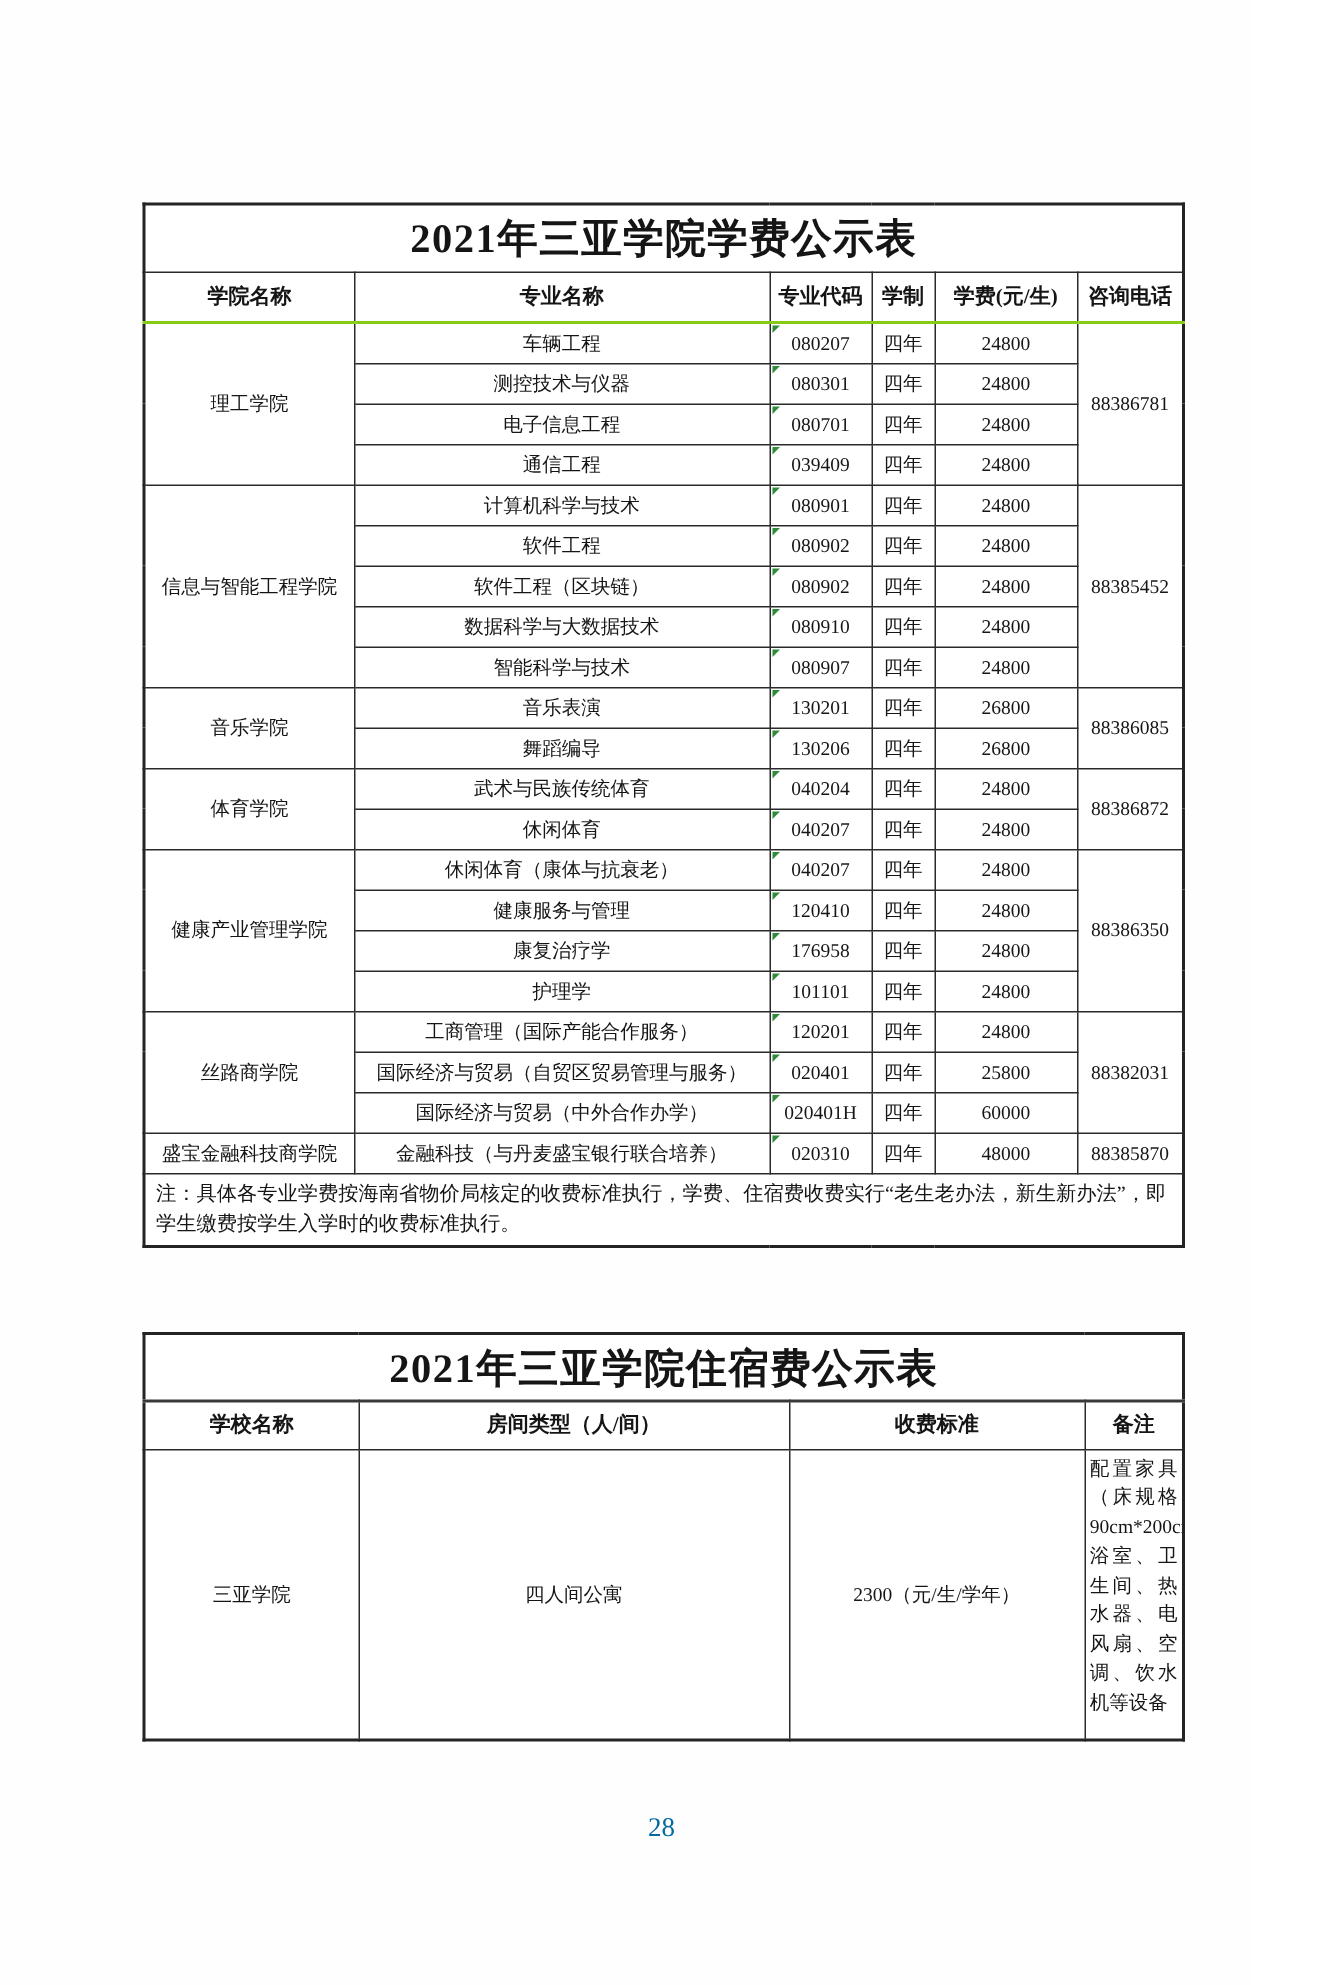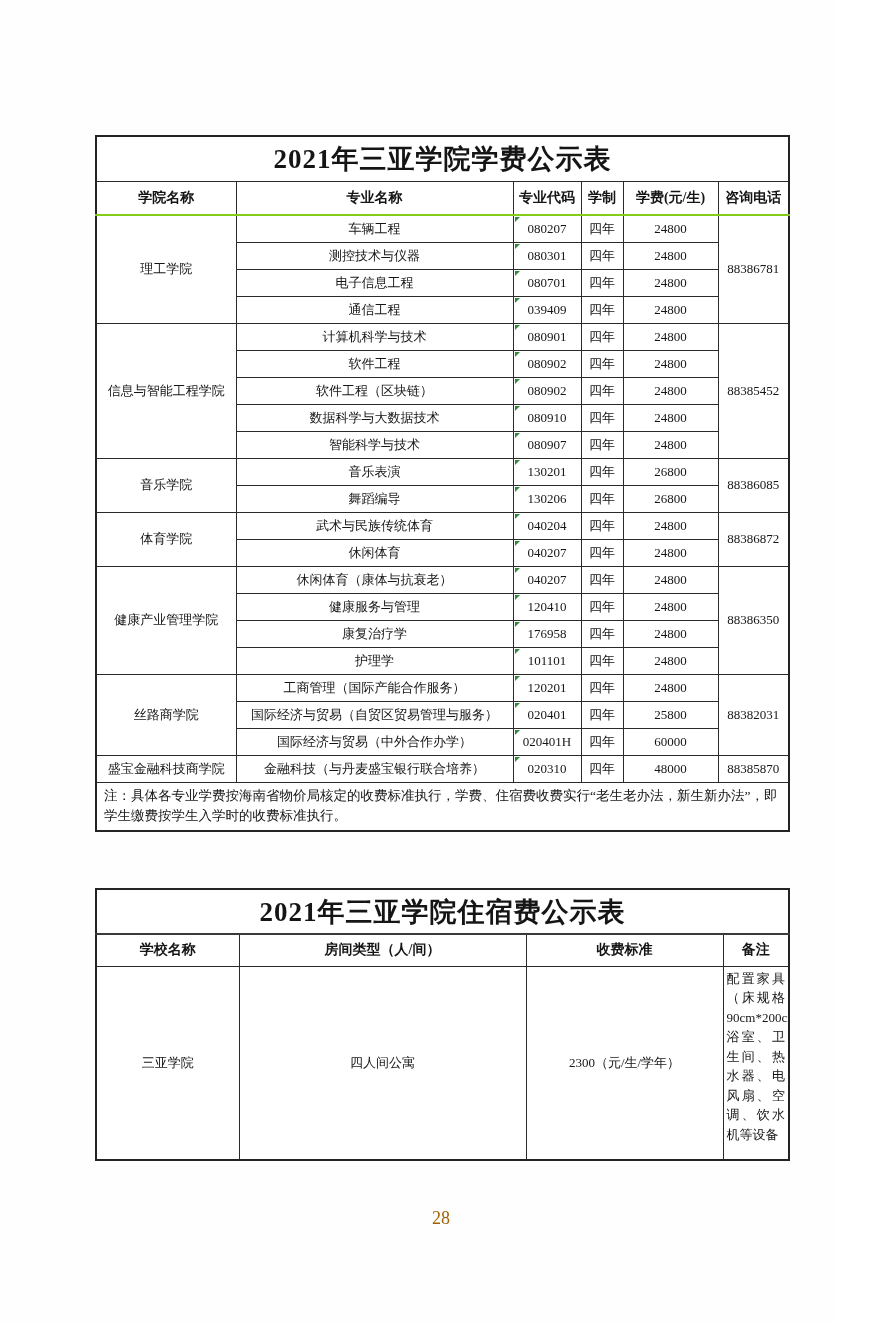--- a/index.html
+++ b/index.html
@@ -73,21 +73,21 @@
     vertical-align: top;
     font-size: 13px;
     line-height: 1.5;
     padding: 2px 3px;
   }
   .page-num {
     position: absolute;
     top: 1208px; left: 0; width: 882px;
     text-align: center;
     font-size: 18px;
-    color: #a16207;
+    color: #0369a1;
   }
 </style>
 </head>
 <body>
 
 <div class="sheet">
 
   <table class="tbl" id="tuition-table">
     <colgroup>
       <col style="width:140px">

